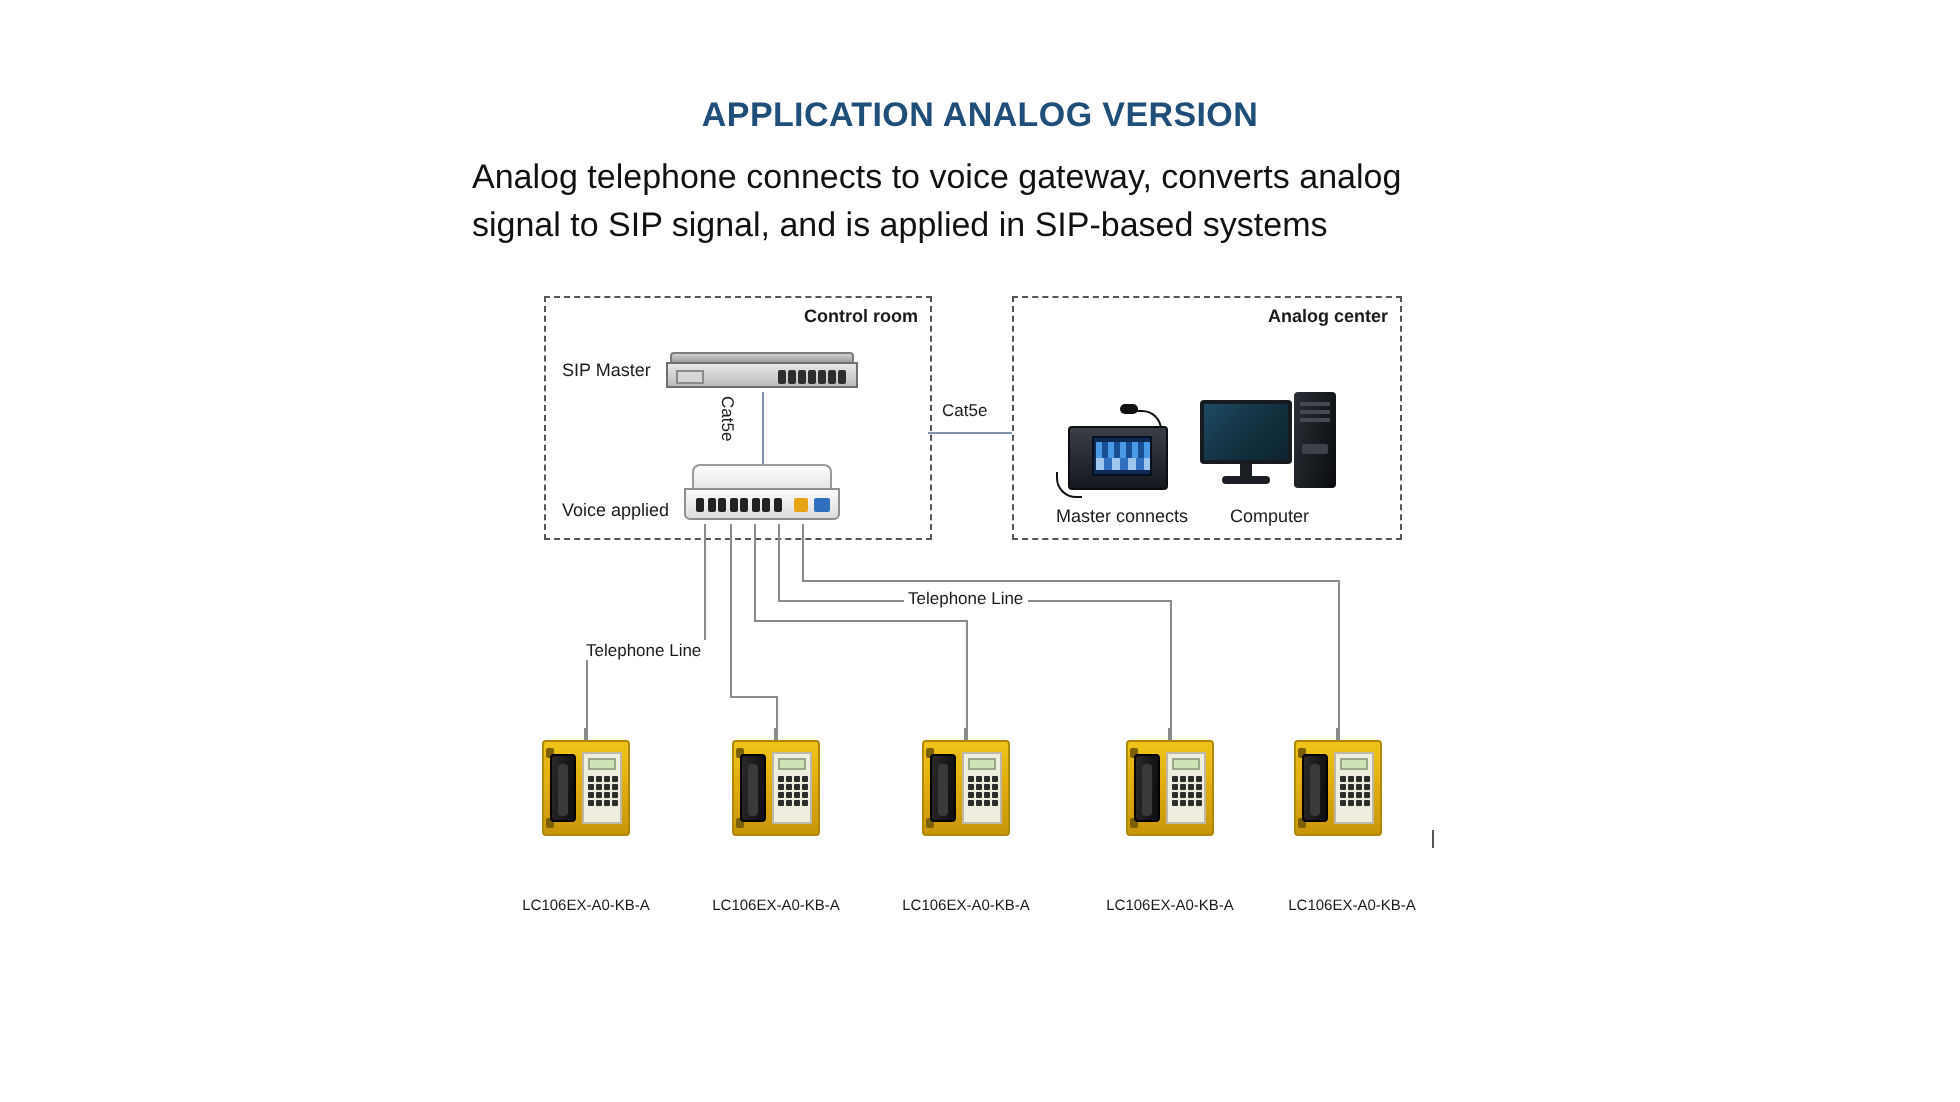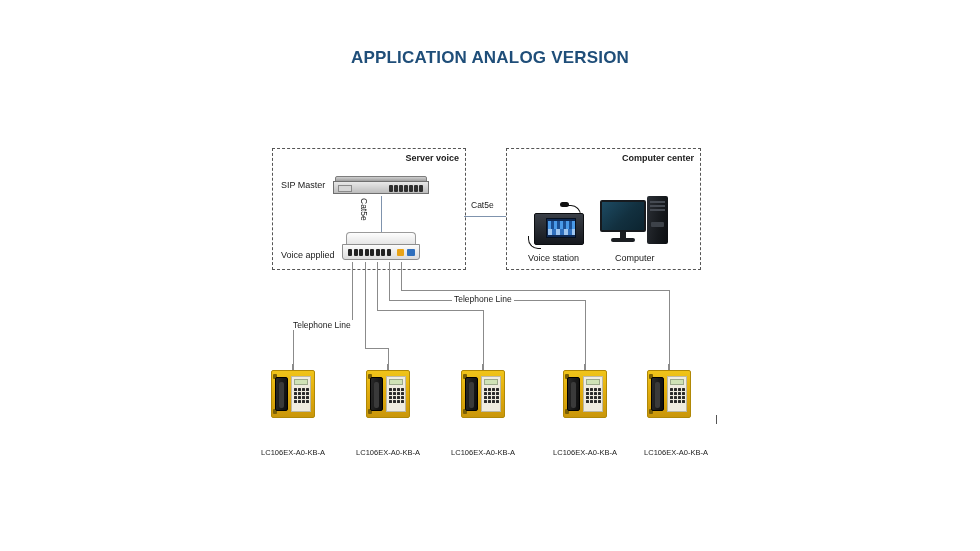--- a/index.html
+++ b/index.html
@@ -303,23 +303,24 @@
     width: 1px; height: 9px;
     background: #555555;
   }
 </style>
 </head>
 <body>
 
 <div id="slide">
 
   <div id="title">APPLICATION ANALOG VERSION</div>
+  <div id="subtitle">Analog telephone connects to voice gateway, converts analog signal to SIP signal, and is applied in SIP-based systems</div>
 
   <div class="room" id="server-room">
-    <div class="room-title">Server voice</div>
+    <div class="room-title">Control room</div>
   </div>
 
   <div class="room-label" style="left:281px; top:180px;">SIP Master</div>
 
   <div id="sip-server">
     <div class="lid"></div>
     <div class="face">
       <div class="bay"></div>
       <div class="ports">
         <i></i>
@@ -350,34 +351,34 @@
           <i></i>
           <i></i>
           <i></i>
       </div>
       <div class="wanport"></div>
       <div class="auxport"></div>
     </div>
   </div>
 
   <div class="room" id="control-center">
-    <div class="room-title">Computer center</div>
+    <div class="room-title">Analog center</div>
   </div>
 
   <div class="hline blue" style="left:464px; top:216px; width:42px;"></div>
   <div class="line-label" style="left:469px; top:200px;">Cat5e</div>
 
   <div id="master-station">
     <div class="mic-head"></div>
     <div class="mic-arm"></div>
     <div class="body"></div>
     <div class="screen"></div>
     <div class="handset-cord"></div>
   </div>
-  <div class="room-label" style="left:528px; top:253px;">Voice station</div>
+  <div class="room-label" style="left:528px; top:253px;">Master connects</div>
 
   <div id="computer">
     <div class="monitor">
       <div class="disp"></div>
     </div>
     <div class="neck"></div>
     <div class="base"></div>
     <div class="tower">
       <div class="bayline" style="top:5px;"></div>
       <div class="bayline" style="top:9px;"></div>

